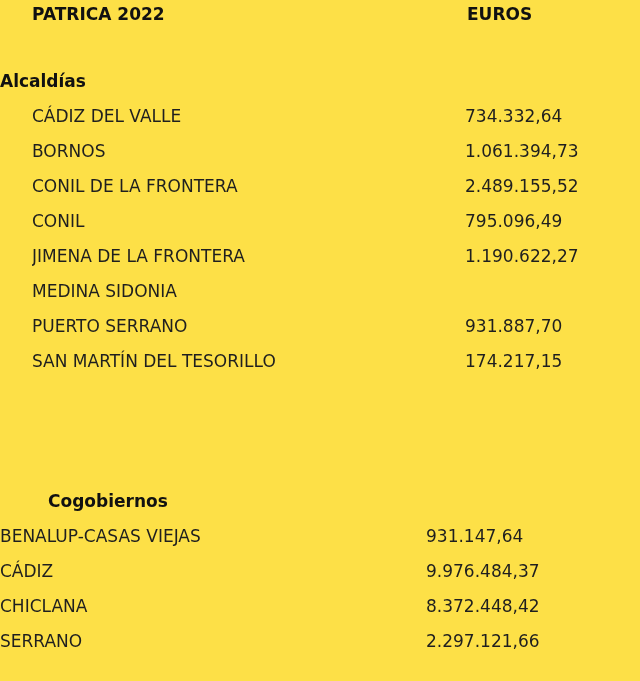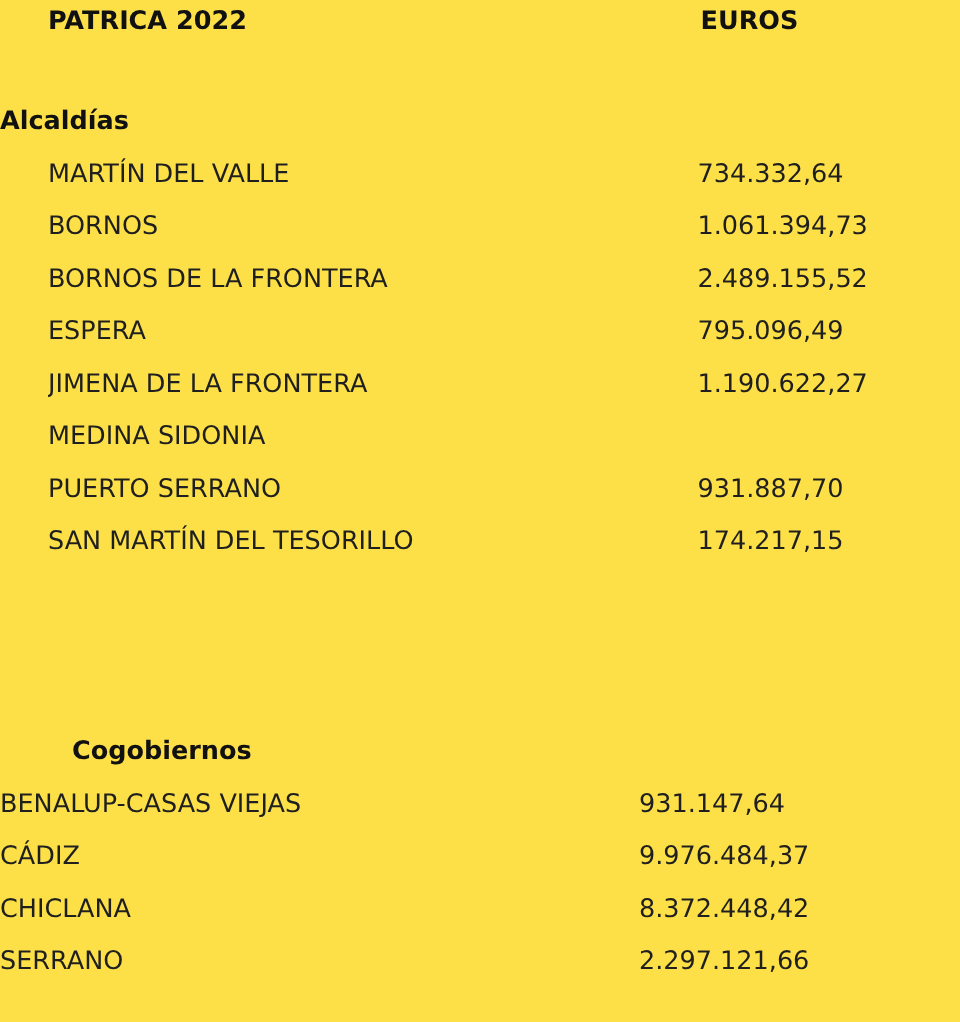--- a/index.html
+++ b/index.html
@@ -68,33 +68,33 @@
 <div class="page">
 
   <div class="doc-header">
     <span class="doc-title">PATRICA 2022</span>
     <span class="col-header">EUROS</span>
   </div>
 
   <div class="section section-alcaldias">
     <div class="section-title">Alcaldías</div>
     <div class="row">
-      <span class="cell-name">MARTÍN DEL VALLE</span>
+      <span class="cell-name">CÁDIZ DEL VALLE</span>
       <span class="cell-value">734.332,64</span>
     </div>
     <div class="row">
       <span class="cell-name">BORNOS</span>
       <span class="cell-value">1.061.394,73</span>
     </div>
     <div class="row">
-      <span class="cell-name">BORNOS DE LA FRONTERA</span>
+      <span class="cell-name">CONIL DE LA FRONTERA</span>
       <span class="cell-value">2.489.155,52</span>
     </div>
     <div class="row">
-      <span class="cell-name">ESPERA</span>
+      <span class="cell-name">CONIL</span>
       <span class="cell-value">795.096,49</span>
     </div>
     <div class="row">
       <span class="cell-name">JIMENA DE LA FRONTERA</span>
       <span class="cell-value">1.190.622,27</span>
     </div>
     <div class="row">
       <span class="cell-name">MEDINA SIDONIA</span>
     </div>
     <div class="row">

